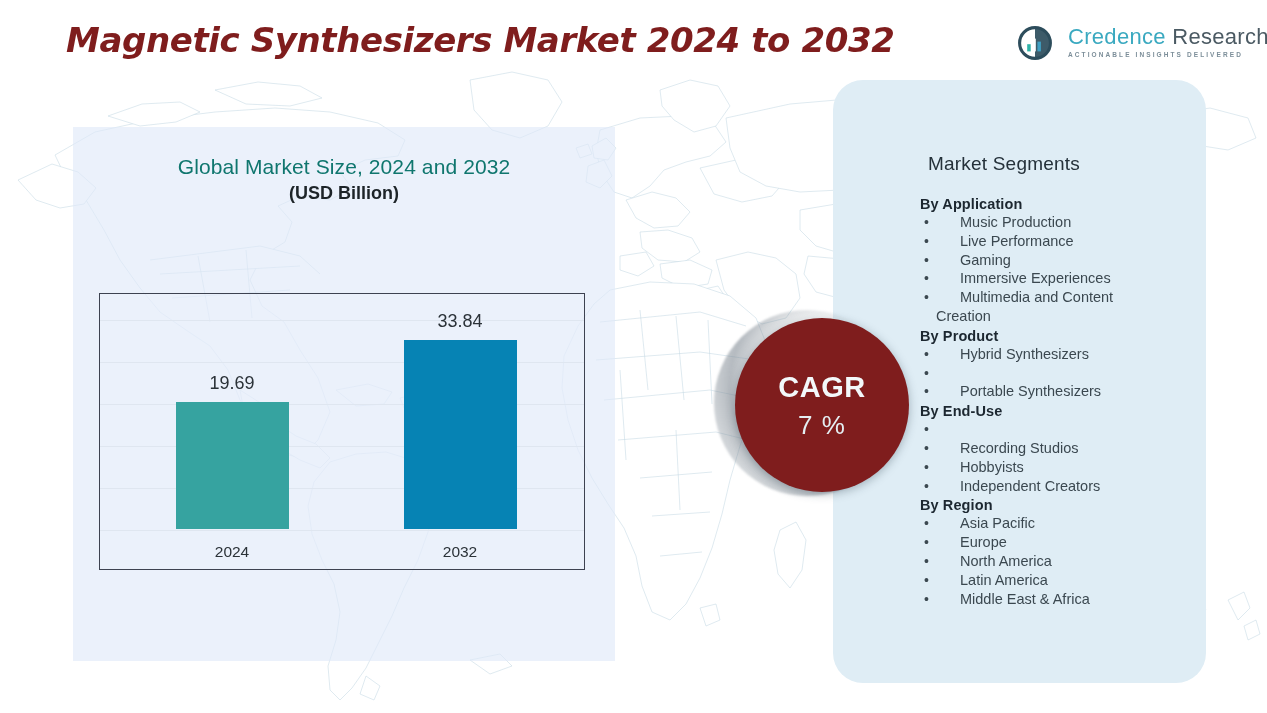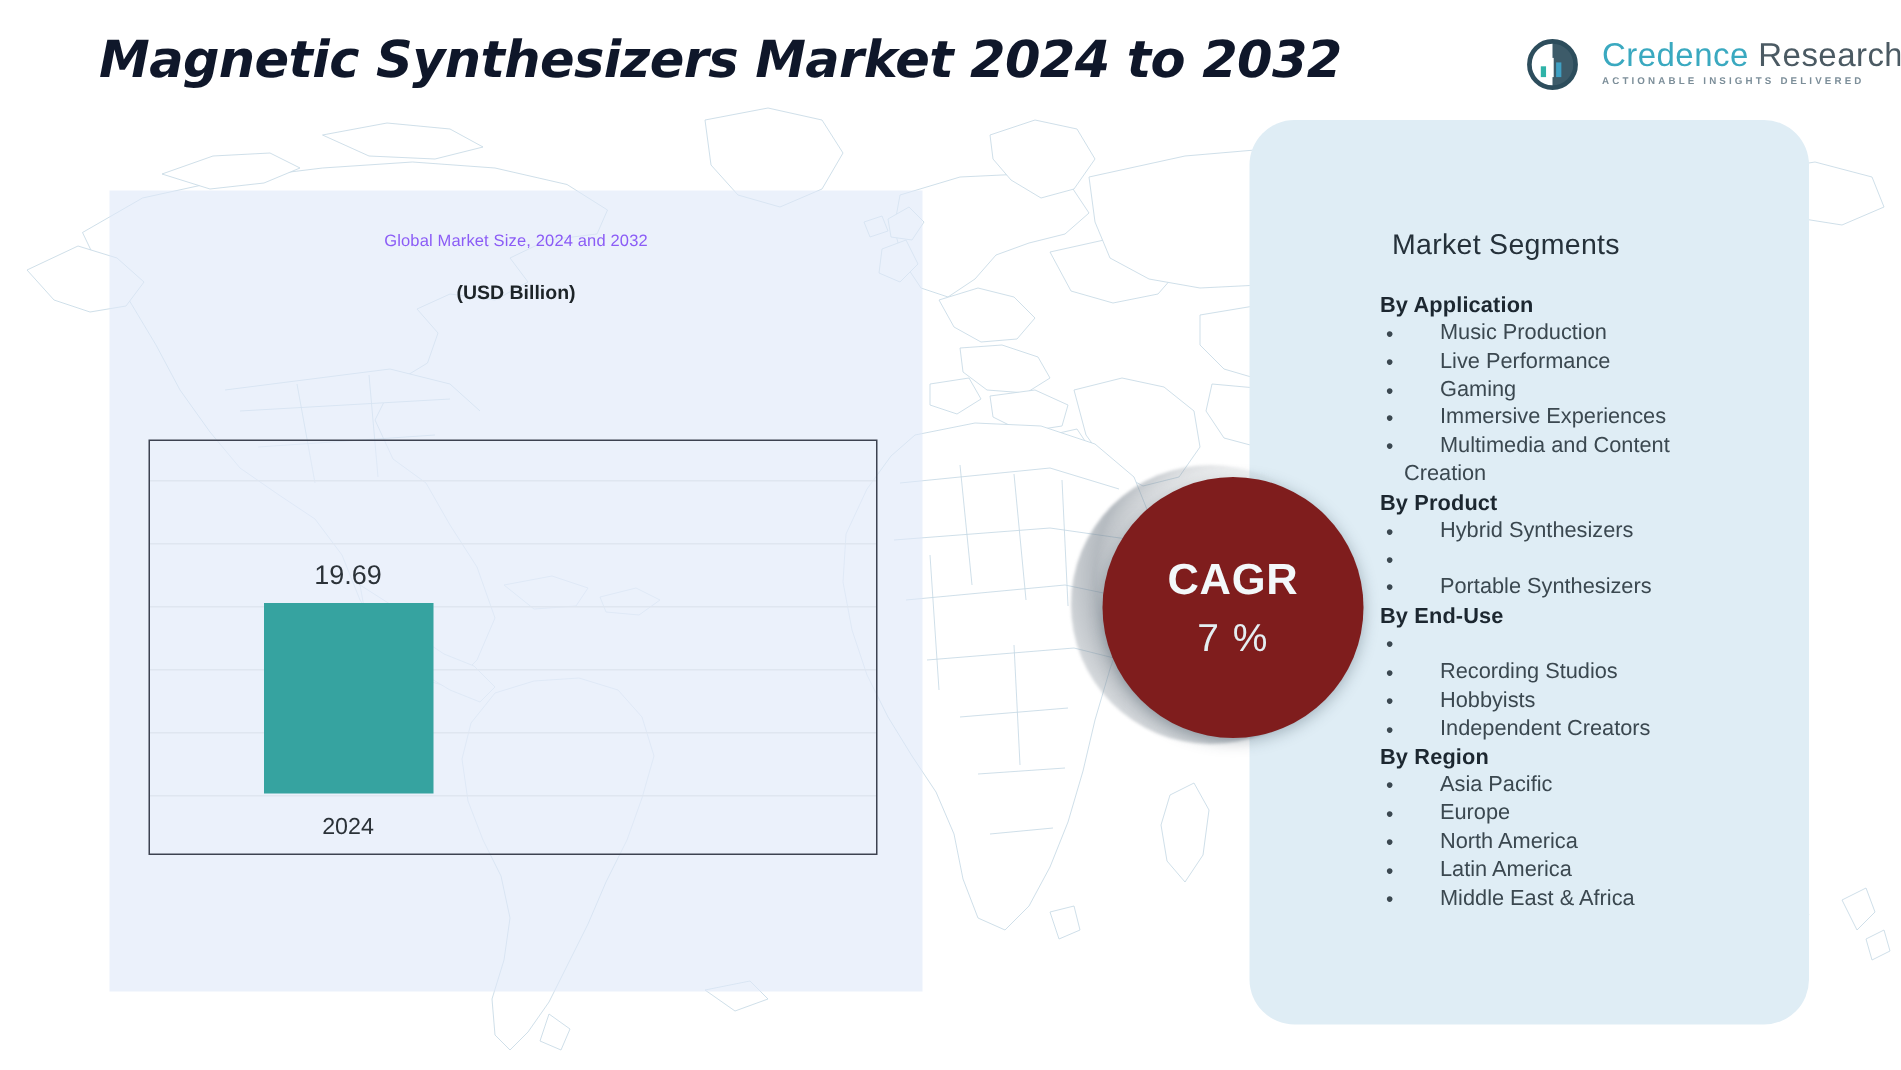--- a/index.html
+++ b/index.html
@@ -15,38 +15,38 @@
   .map-layer{position:absolute;left:0;top:60px;width:1267px;height:653px;z-index:1;pointer-events:none;}
   .map-layer svg{display:block;width:100%;height:100%;}
   .map-layer path{fill:#ffffff;stroke:#c5d8e4;stroke-width:0.55;stroke-linejoin:round;}
 
   
   .header{position:absolute;left:0;top:0;width:1267px;height:80px;z-index:6;}
   .title{
     position:absolute;left:66px;top:20px;
     font-family:"DejaVu Sans","Liberation Sans",sans-serif;
     font-size:34px;font-weight:700;font-style:italic;
-    letter-spacing:-0.4px;color:#0f172a;white-space:nowrap;
+    letter-spacing:-0.4px;color:#7f1d1d;white-space:nowrap;
   }
   .logo{position:absolute;left:1018px;top:26px;display:flex;align-items:flex-start;gap:16px;}
   .logo-mark{width:34px;height:34px;flex:0 0 auto;}
   .logo-text-wrap{display:flex;flex-direction:column;line-height:1;}
   .logo-name{font-size:22px;color:#4b5a63;font-weight:400;letter-spacing:0.3px;white-space:nowrap;}
   .logo-name .c1{color:#3aa9c0;}
   .logo-tag{font-size:6.5px;color:#7c8e99;letter-spacing:2.1px;margin-top:4px;white-space:nowrap;
             font-weight:700;text-transform:uppercase;}
 
   
   .left-panel{
     position:absolute;left:73px;top:127px;width:542px;height:534px;
     background:rgba(223,233,248,0.62);z-index:2;
   }
   .chart-head{position:absolute;left:73px;top:155px;width:542px;text-align:center;z-index:5;}
-  .chart-head .l1{font-size:11px;color:#8b5cf6;letter-spacing:0.1px;}
-  .chart-head .l2{font-size:13px;color:#1d2428;font-weight:700;margin-top:20px;}
+  .chart-head .l1{font-size:21px;color:#0f766e;letter-spacing:0.1px;}
+  .chart-head .l2{font-size:18px;color:#1d2428;font-weight:700;margin-top:4px;}
 
   .plot{
     position:absolute;left:99px;top:293px;width:486px;height:277px;
     border:1.6px solid #3d4250;box-sizing:border-box;z-index:4;
     background:rgba(235,242,252,0.35);
   }
   .grid{position:absolute;left:0;right:0;height:1px;background:#dfe6f0;}
   .bar{position:absolute;bottom:40px;}
   .bar .val{
     position:absolute;left:50%;transform:translateX(-50%);
@@ -215,20 +215,25 @@
       <div class="grid" style="top: 68px;"></div>
       <div class="grid" style="top: 110px;"></div>
       <div class="grid" style="top: 152px;"></div>
       <div class="grid" style="top: 194px;"></div>
       <div class="grid" style="top: 236px;"></div>
       <div class="bar" style="left: 75.5px; width: 113px; height: 127px;">
         <div class="col" style="background: rgb(54, 163, 160);"></div>
         <div class="val">19.69</div>
         <div class="cat">2024</div>
       </div>
+      <div class="bar" style="left: 303.5px; width: 113px; height: 189px;">
+        <div class="col" style="background: rgb(6, 131, 180);"></div>
+        <div class="val">33.84</div>
+        <div class="cat">2032</div>
+      </div>
     </div>
 
   <div class="cagr-shadow"></div>
   <div class="cagr">
     <div class="k">CAGR</div>
     <div class="v">7  %</div>
   </div>
 
   <div class="right-panel"></div>
   <div class="seg-wrap">

